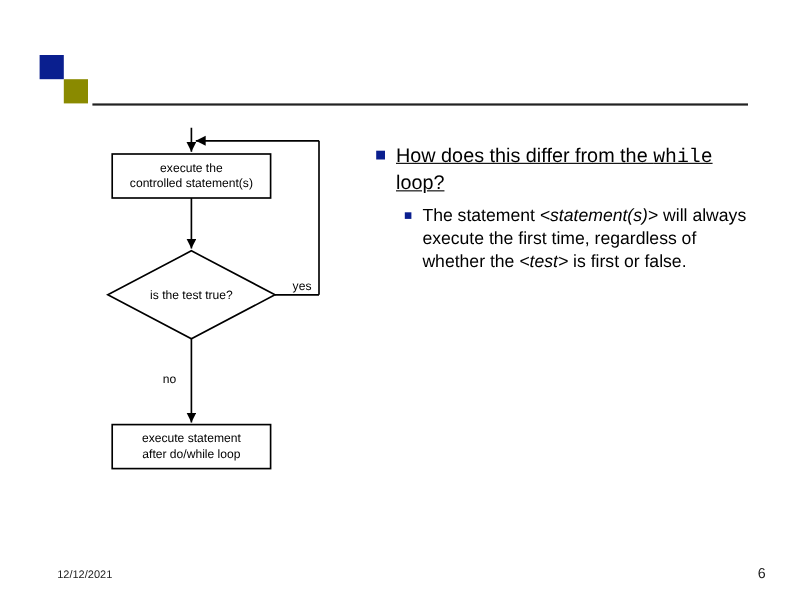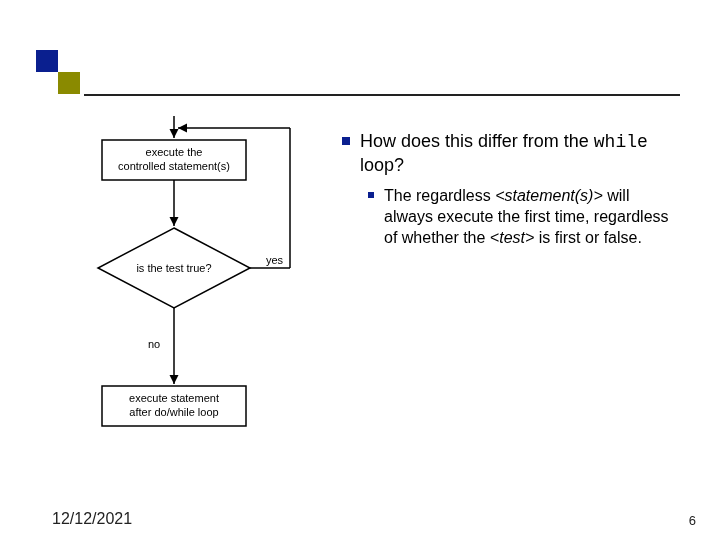--- a/index.html
+++ b/index.html
@@ -14,30 +14,30 @@
   .decor { position: absolute; left: 24px; top: 32px; width: 680px; height: 62px; }
   .decor .sq1 { position:absolute; left:12px; top:18px; width:22px; height:22px; background:#0a1f8f; }
   .decor .sq2 { position:absolute; left:34px; top:40px; width:22px; height:22px; background:#8a8a00; }
   .decor .rule { position:absolute; left:60px; top:62px; width:596px; height:0; border-top:2px solid #222; }
 
   .flow { position:absolute; left:54px; top:116px; width:270px; height:360px; }
   .flow svg { width: 270px; height: 360px; }
   .flow text { font-family: Verdana, sans-serif; font-size: 11px; fill:#000; }
 
   .content { position:absolute; left:342px; top:130px; width:340px; }
-  .bullet-row { display:flex; align-items:flex-start; gap:10px; }
+  .bullet-row { display:flex; align-items:flex-start; gap:10px;text-decoration:underline; }
   .sq-bullet { width:8px; height:8px; background:#0a1f8f; margin-top:7px; flex:none; }
   .sq-bullet.sm { width:6px; height:6px; margin-top:6px; }
   .b1 { font-size:18px; line-height:1.25; color:#000; }
   .b1 .mono { font-family: "Courier New", monospace; }
   .sub { margin-left:26px; margin-top:10px; display:flex; gap:10px; }
   .b2 { font-size:16px; line-height:1.3; }
   .b2 .em { font-style: italic; font-weight: normal; }
 
-  .footer-date { position:absolute; left:52px; bottom:12px; font-size:16px; color:#222; }
+  .footer-date { position:absolute; left:52px; bottom:12px; font-size:10px; color:#222; }
   .footer-page { position:absolute; right:24px; bottom:12px; font-size:13px; color:#222; }
 </style>
 </head>
 <body>
 
 <div class="decor">
   <div class="sq1"></div>
   <div class="sq2"></div>
   <div class="rule"></div>
 </div>
@@ -78,19 +78,19 @@
 <div class="content">
   <div class="bullet-row">
     <div class="sq-bullet"></div>
     <div class="b1">
       <span>How does this differ from the </span><span class="mono">while</span><span> loop?</span>
     </div>
   </div>
   <div class="sub">
     <div class="sq-bullet sm"></div>
     <div class="b2">
-      <span>The regardless </span><span class="em">&lt;statement(s)&gt;</span><span> will always execute the first time, regardless of whether the </span><span class="em">&lt;test&gt;</span><span> is first or false.</span>
+      <span>The statement </span><span class="em">&lt;statement(s)&gt;</span><span> will always execute the first time, regardless of whether the </span><span class="em">&lt;test&gt;</span><span> is first or false.</span>
     </div>
   </div>
 </div>
 
 <div class="footer-date">12/12/2021</div>
 <div class="footer-page">6</div>
 
 </body></html>

